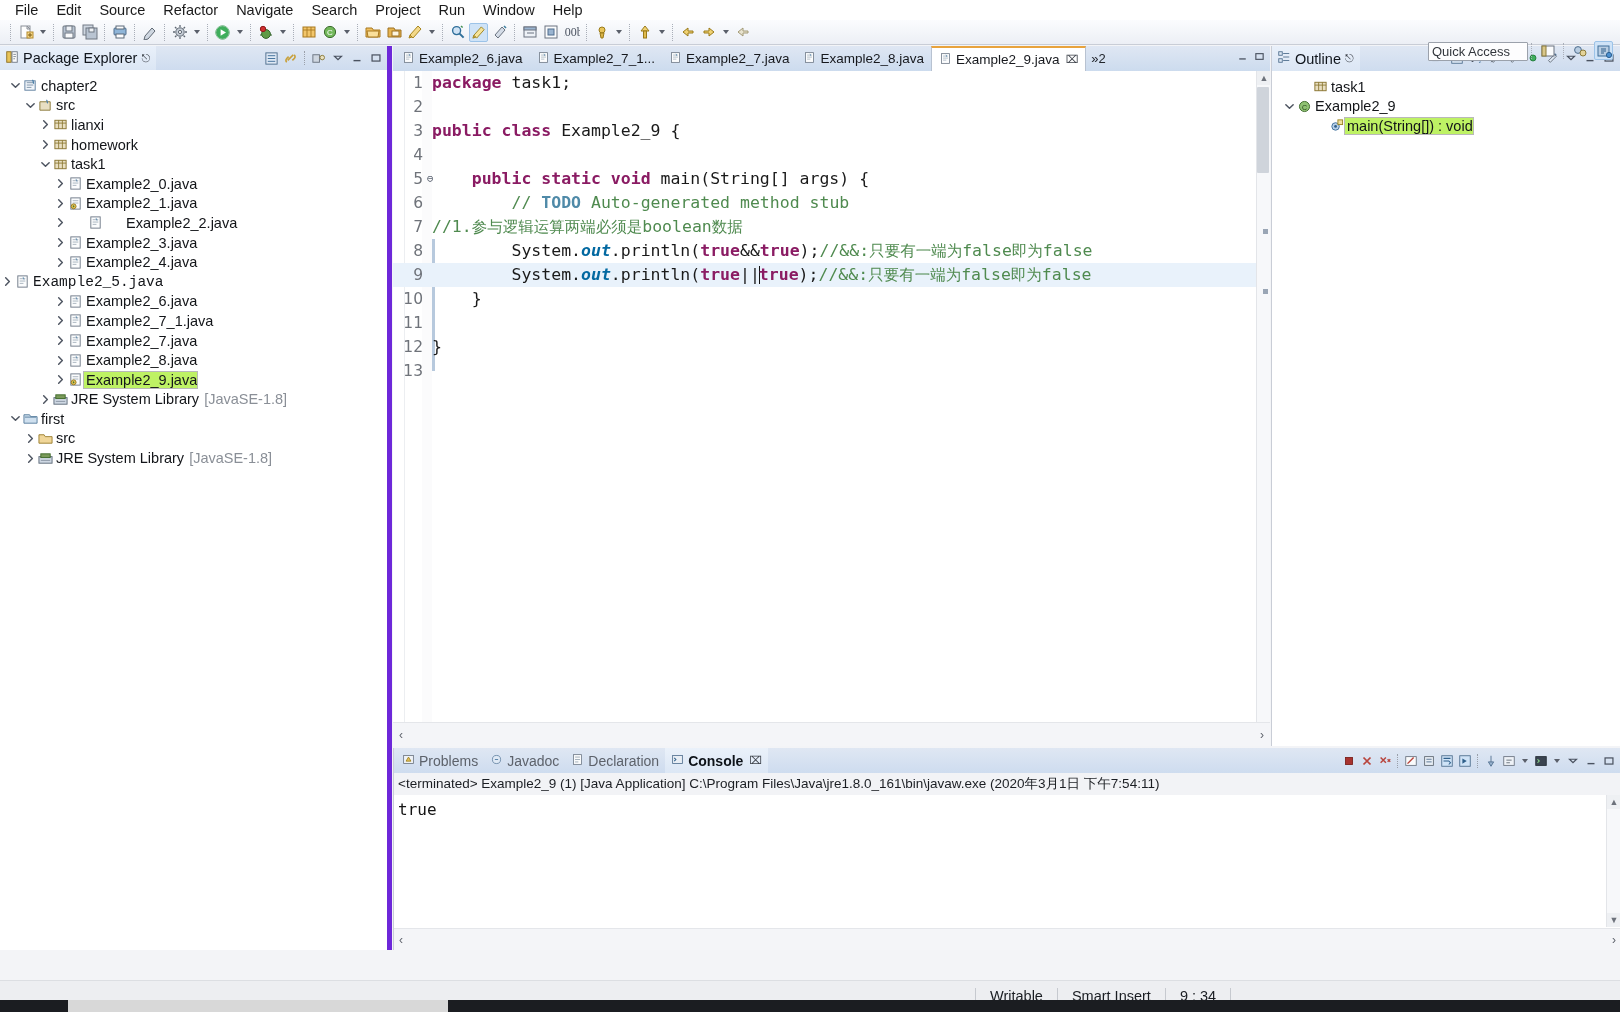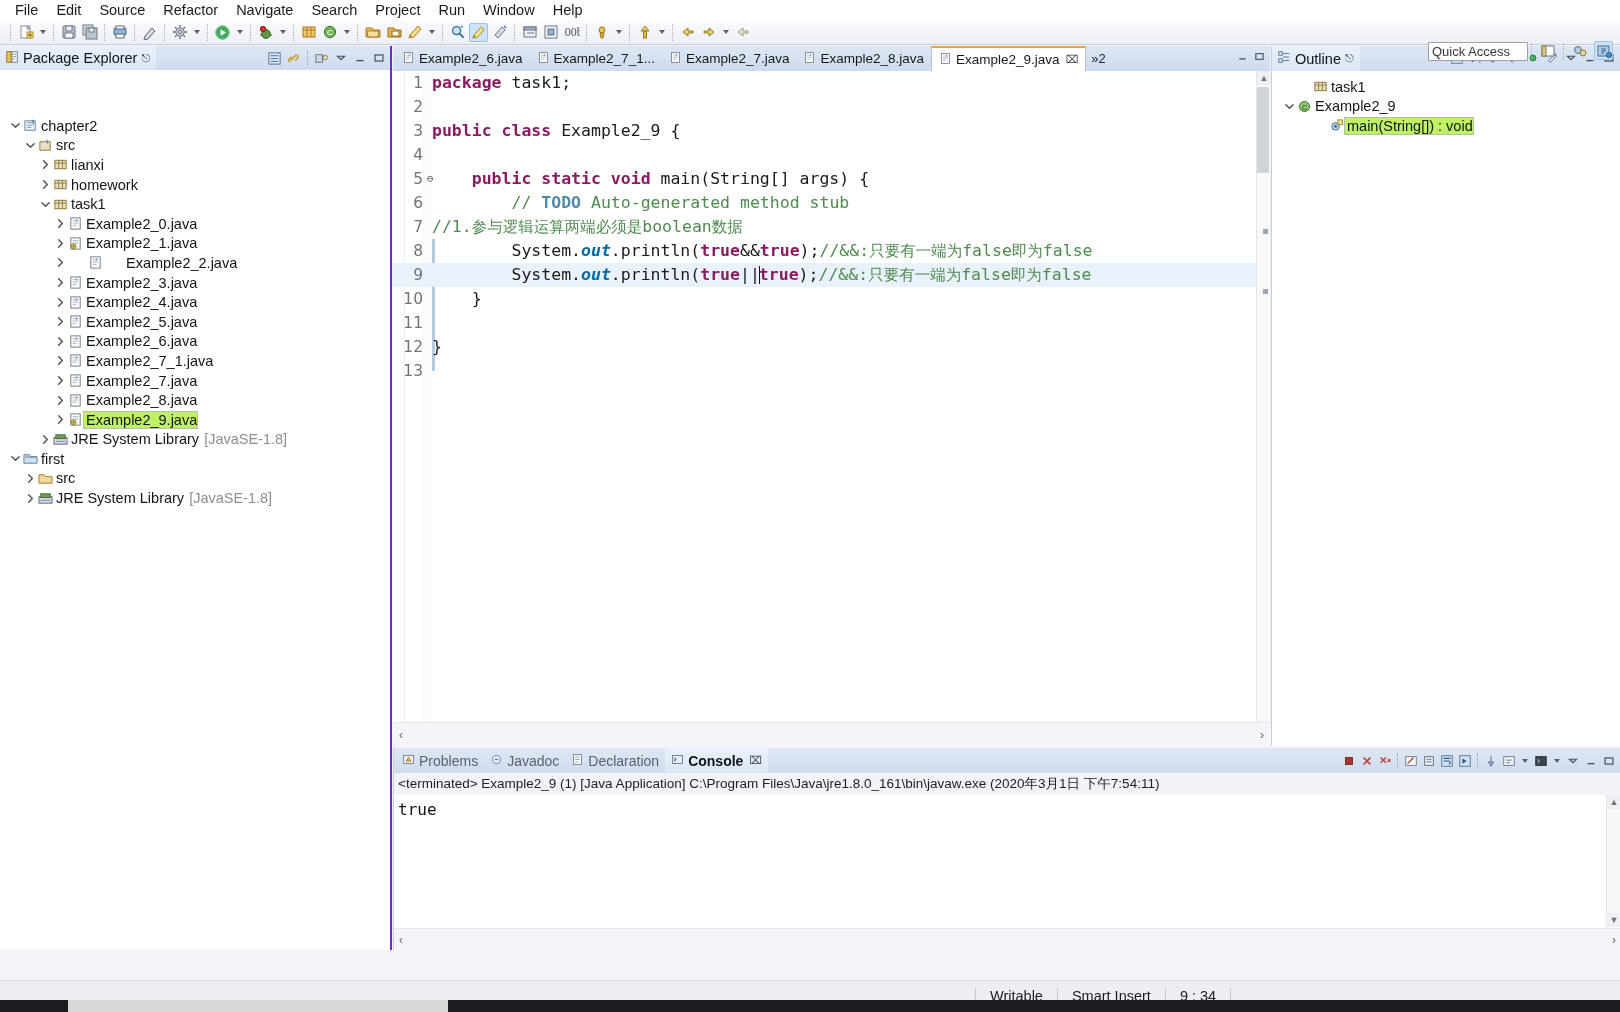--- a/index.html
+++ b/index.html
@@ -77,21 +77,21 @@
     position: absolute; right: 6px; top: 21px;
     display: flex; align-items: center; gap: 3px;
   }
   .pb-sep { border-left: 1px dotted #a9aeb8; height: 16px; margin: 0 2px; }
 
   
   .pe {
     position: absolute; left: 0; top: 46px;
     width: 392px; height: 904px;
     background: #ffffff;
-    border-right: 2px solid #6d28d9;
+    border-right: 5px solid #6d28d9;
     z-index: 3;
   }
   .view-tabrow {
     position: relative;
     height: 24px;
     background: linear-gradient(#dfe7f3, #cedcef);
     display: flex; align-items: center;
   }
   .view-tab-active {
     display: flex; align-items: center; gap: 4px;
@@ -604,21 +604,21 @@
             </svg>
         </div>
         <div class="vt">
           <svg width="14" height="14" viewBox="0 0 16 16">
               <rect x="3.5" y="4.5" width="9" height="7" fill="none" stroke="#4a5260" stroke-width="1.4"></rect>
             </svg>
         </div>
       </div>
     </div>
     <div class="tree" id="pe-tree">
-        <div class="row" style="padding-left: 8px; margin-top: 40px;">
+        <div class="row" style="padding-left: 8px;">
           <span class="twisty">
             <svg width="11" height="11" viewBox="0 0 12 12">
               <path d="M2 4l4 4 4-4" fill="none" stroke="#4e5561" stroke-width="1.6" stroke-linecap="round" stroke-linejoin="round"></path>
             </svg>
           </span>
           <span class="ri">
             <svg width="15" height="15" viewBox="0 0 16 16">
               <rect x="2" y="3" width="11" height="10" fill="#f2f6fb" stroke="#5f7f9f"></rect>
               <path d="M4 5h7M4 7.5h7M4 10h5" stroke="#7f93a8"></path>
               <path d="M10 2c1.6 1.4.4 2.6 1.6 4" fill="none" stroke="#4a7fa8" stroke-width="1.4"></path>
@@ -751,21 +751,21 @@
           </span>
           <span class="ri">
             <svg width="15" height="15" viewBox="0 0 16 16">
               <rect x="3" y="2" width="10" height="12" fill="#fbfcfd" stroke="#6f7a88"></rect>
               <path d="M5 5h6M5 7.5h6M5 10h4" stroke="#93a0ae" stroke-width="0.8"></path>
               <path d="M8.6 3.5c1 .9.2 1.7 1 2.4" fill="none" stroke="#4a7fa8" stroke-width="1"></path>
             </svg>
           </span>
           <span class="rlabel">Example2_4.java</span>
         </div>
-        <div class="row" style="padding-left: 53px;">
+        <div class="row" style=" font-family: Liberation Mono, monospace;">
           <span class="twisty">
             <svg width="11" height="11" viewBox="0 0 12 12">
               <path d="M4 2l4 4-4 4" fill="none" stroke="#4e5561" stroke-width="1.6" stroke-linecap="round" stroke-linejoin="round"></path>
             </svg>
           </span>
           <span class="ri">
             <svg width="15" height="15" viewBox="0 0 16 16">
               <rect x="3" y="2" width="10" height="12" fill="#fbfcfd" stroke="#6f7a88"></rect>
               <path d="M5 5h6M5 7.5h6M5 10h4" stroke="#93a0ae" stroke-width="0.8"></path>
               <path d="M8.6 3.5c1 .9.2 1.7 1 2.4" fill="none" stroke="#4a7fa8" stroke-width="1"></path>

